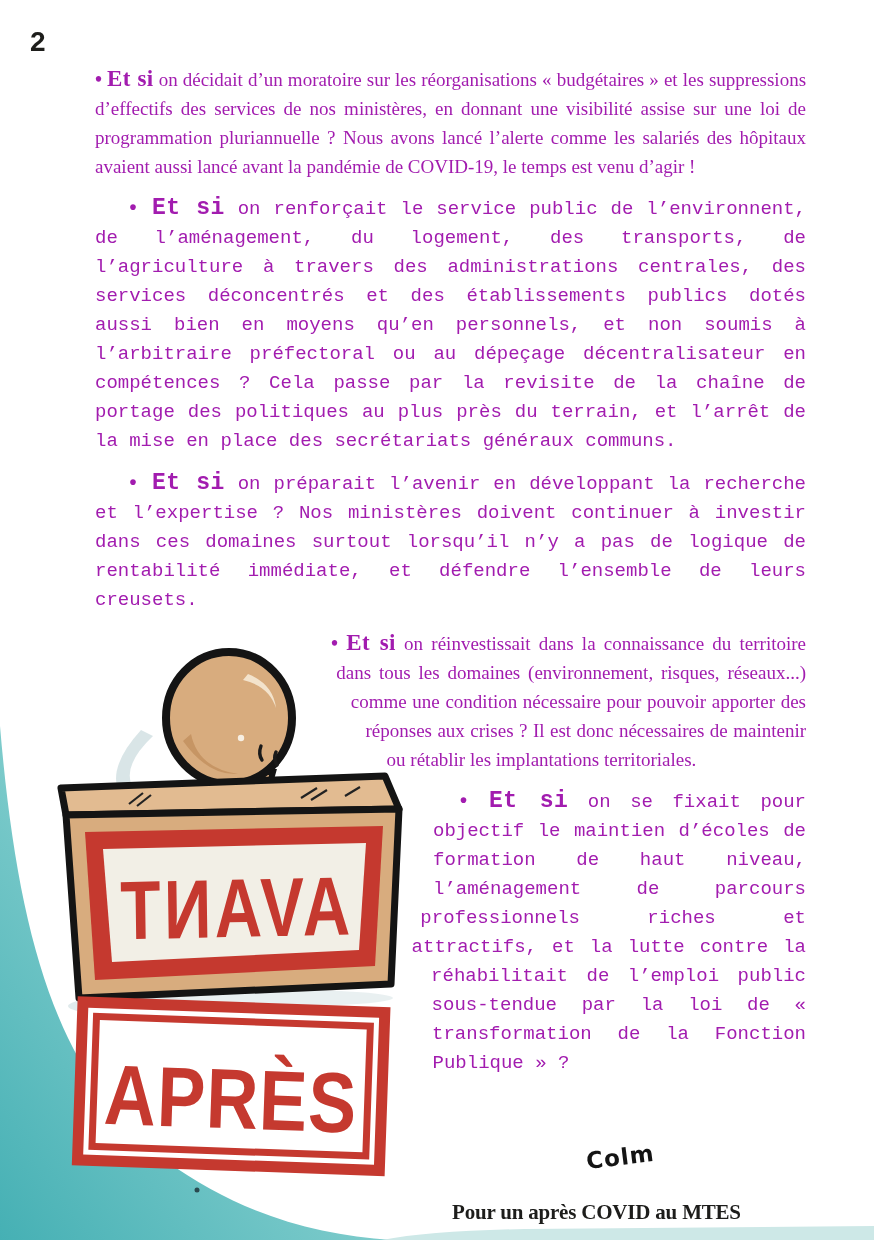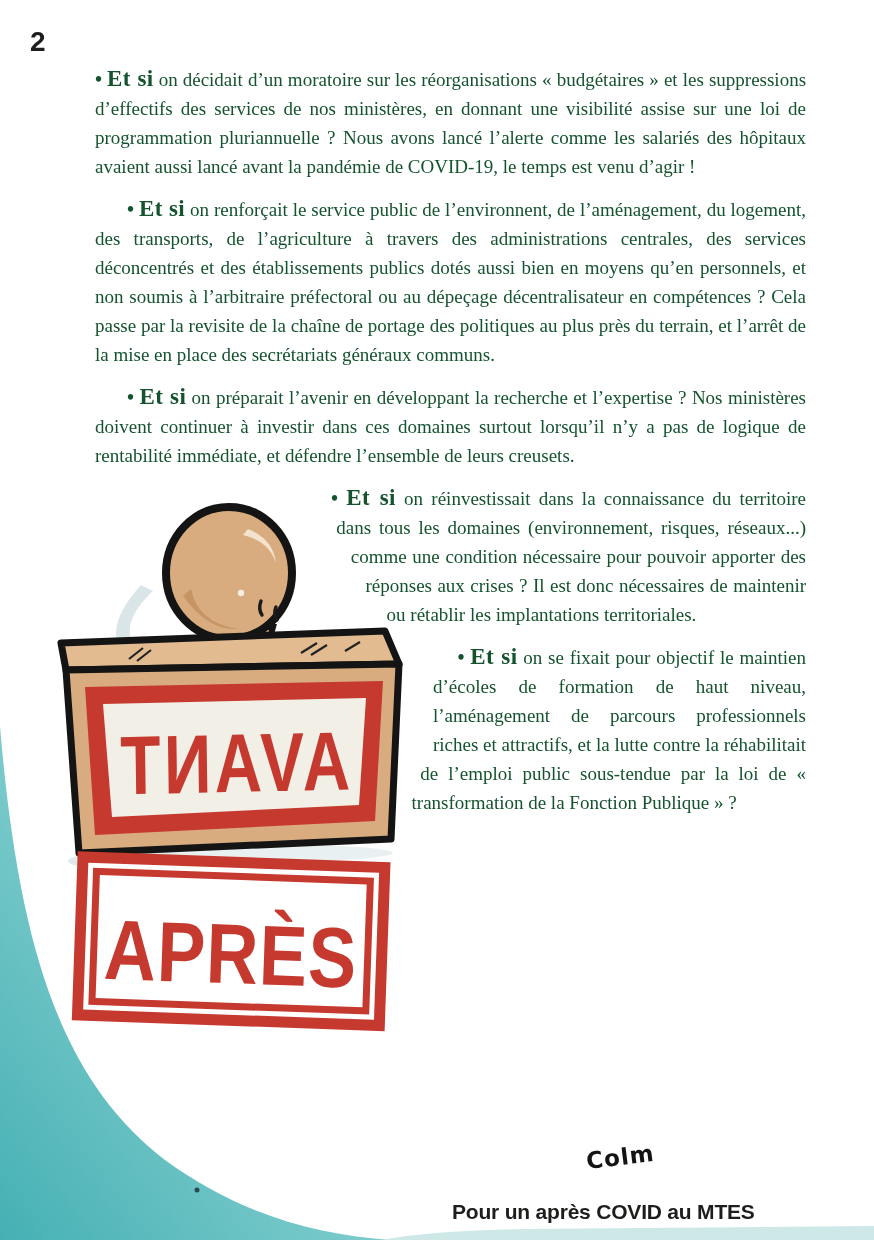--- a/index.html
+++ b/index.html
@@ -11,42 +11,42 @@
     position:absolute;top:26px;left:30px;z-index:3;
     font-family:"Liberation Sans",sans-serif;font-weight:bold;
     font-size:28px;color:#1d1d1b;
   }
   .content{
     position:relative;z-index:1;
     margin:64px 68px 0 95px;width:711px;
   }
   p.para{
     text-align:justify;font-size:19px;line-height:29px;
-    color:#14532d;margin:8px 0 13px 0;
+    color:#a21caf;margin:8px 0 13px 0;
   }
-  p.indent{text-indent:32px;}
+  p.indent{text-indent:32px;font-family:Liberation Mono, monospace;}
   .bullet{font-weight:bold;font-size:20px;}
   .lead{font-weight:bold;font-size:23px;letter-spacing:.4px;}
   .stamp-float{
     float:left;width:400px;height:600px;
     margin-left:-62px;margin-top:2px;
     position:relative;z-index:2;
     shape-outside:polygon(0 0,236px 0,233px 34px,243px 64px,259px 94px,274px 124px,298px 154px,324px 184px,358px 210px,358px 246px,330px 262px,320px 292px,306px 322px,336px 356px,340px 600px,0 600px);
   }
   svg.stamp{display:block;margin-top:16px;}
   .wedge{position:absolute;left:0;top:0;z-index:0;}
   .signature{
     position:absolute;left:586px;top:1144px;z-index:2;
     transform:rotate(-7deg);
     font-family:"DejaVu Sans",sans-serif;font-weight:bold;
     font-size:23px;color:#141414;letter-spacing:1px;
   }
   .footer{
     position:absolute;left:452px;top:1200px;z-index:2;
-    font-family:Liberation Sans, sans-serif;font-weight:bold;
+    font-family:Liberation Serif, serif;font-weight:bold;
     font-size:21px;color:#1d1d1b;letter-spacing:-0.2px;
   }
   .clear{clear:both;}
 </style>
 </head>
 <body>
 
 <div class="page">
 
   <svg class="wedge" width="874" height="1240" viewBox="0 0 874 1240">

